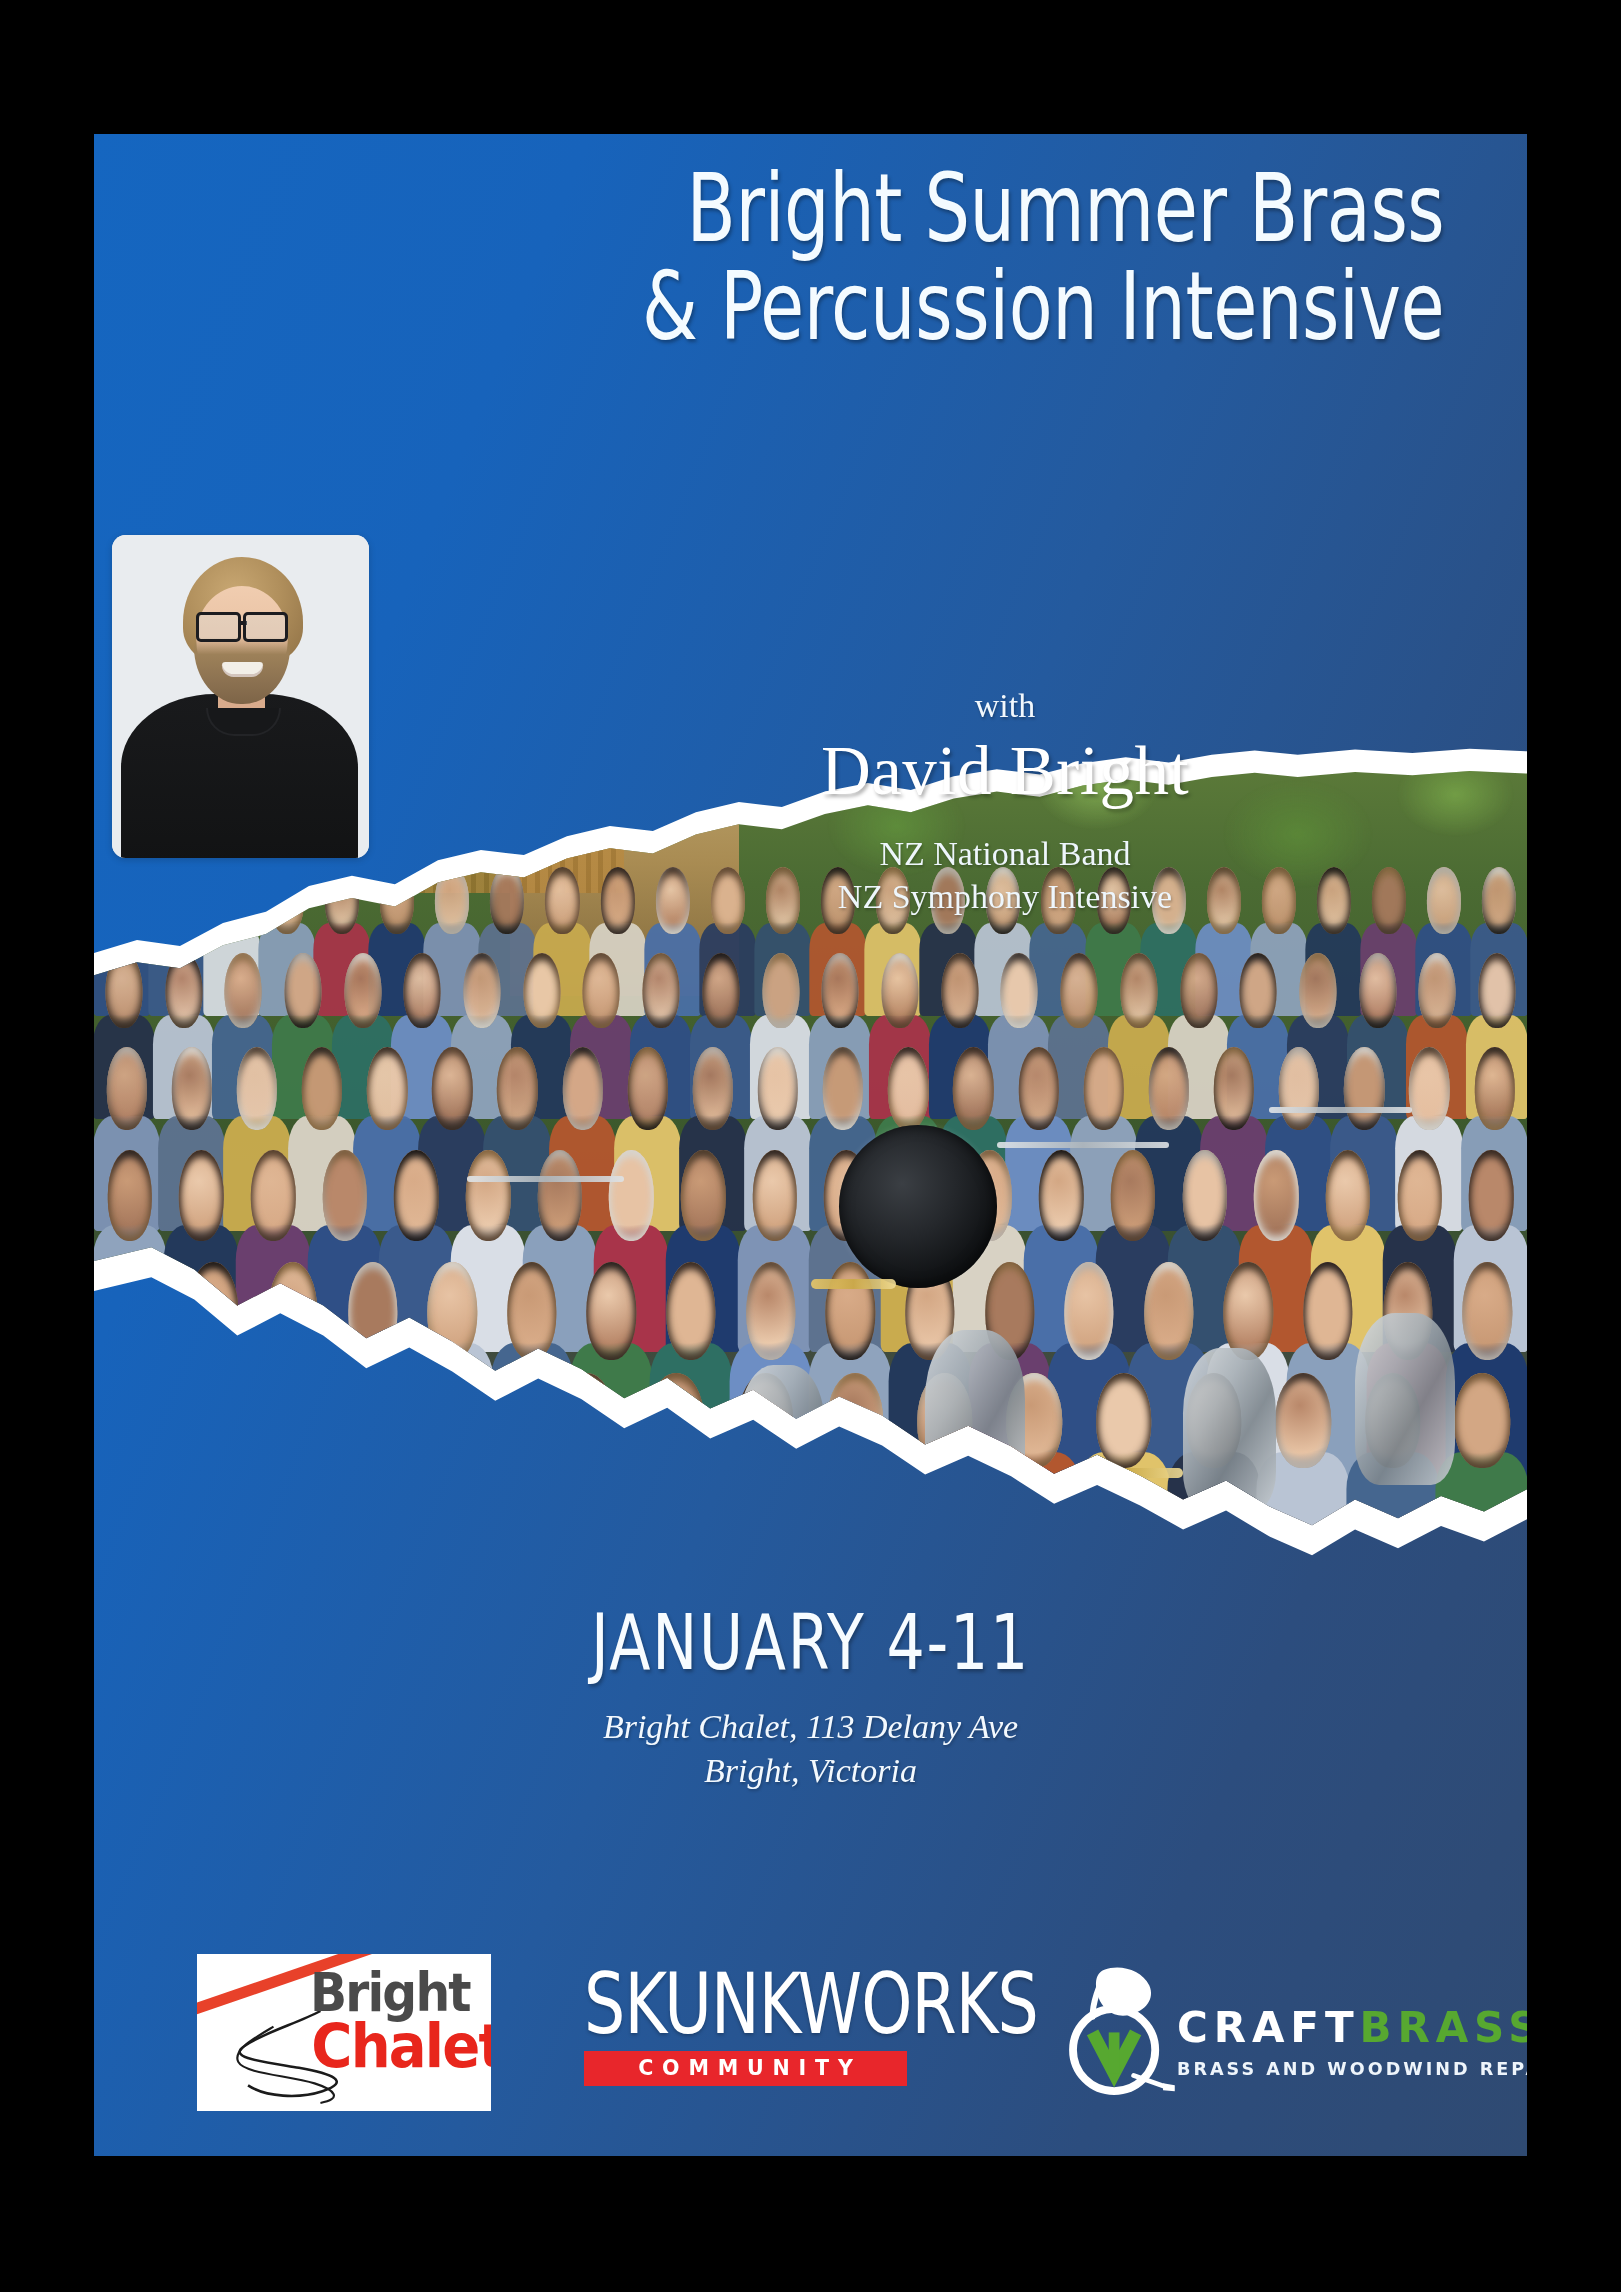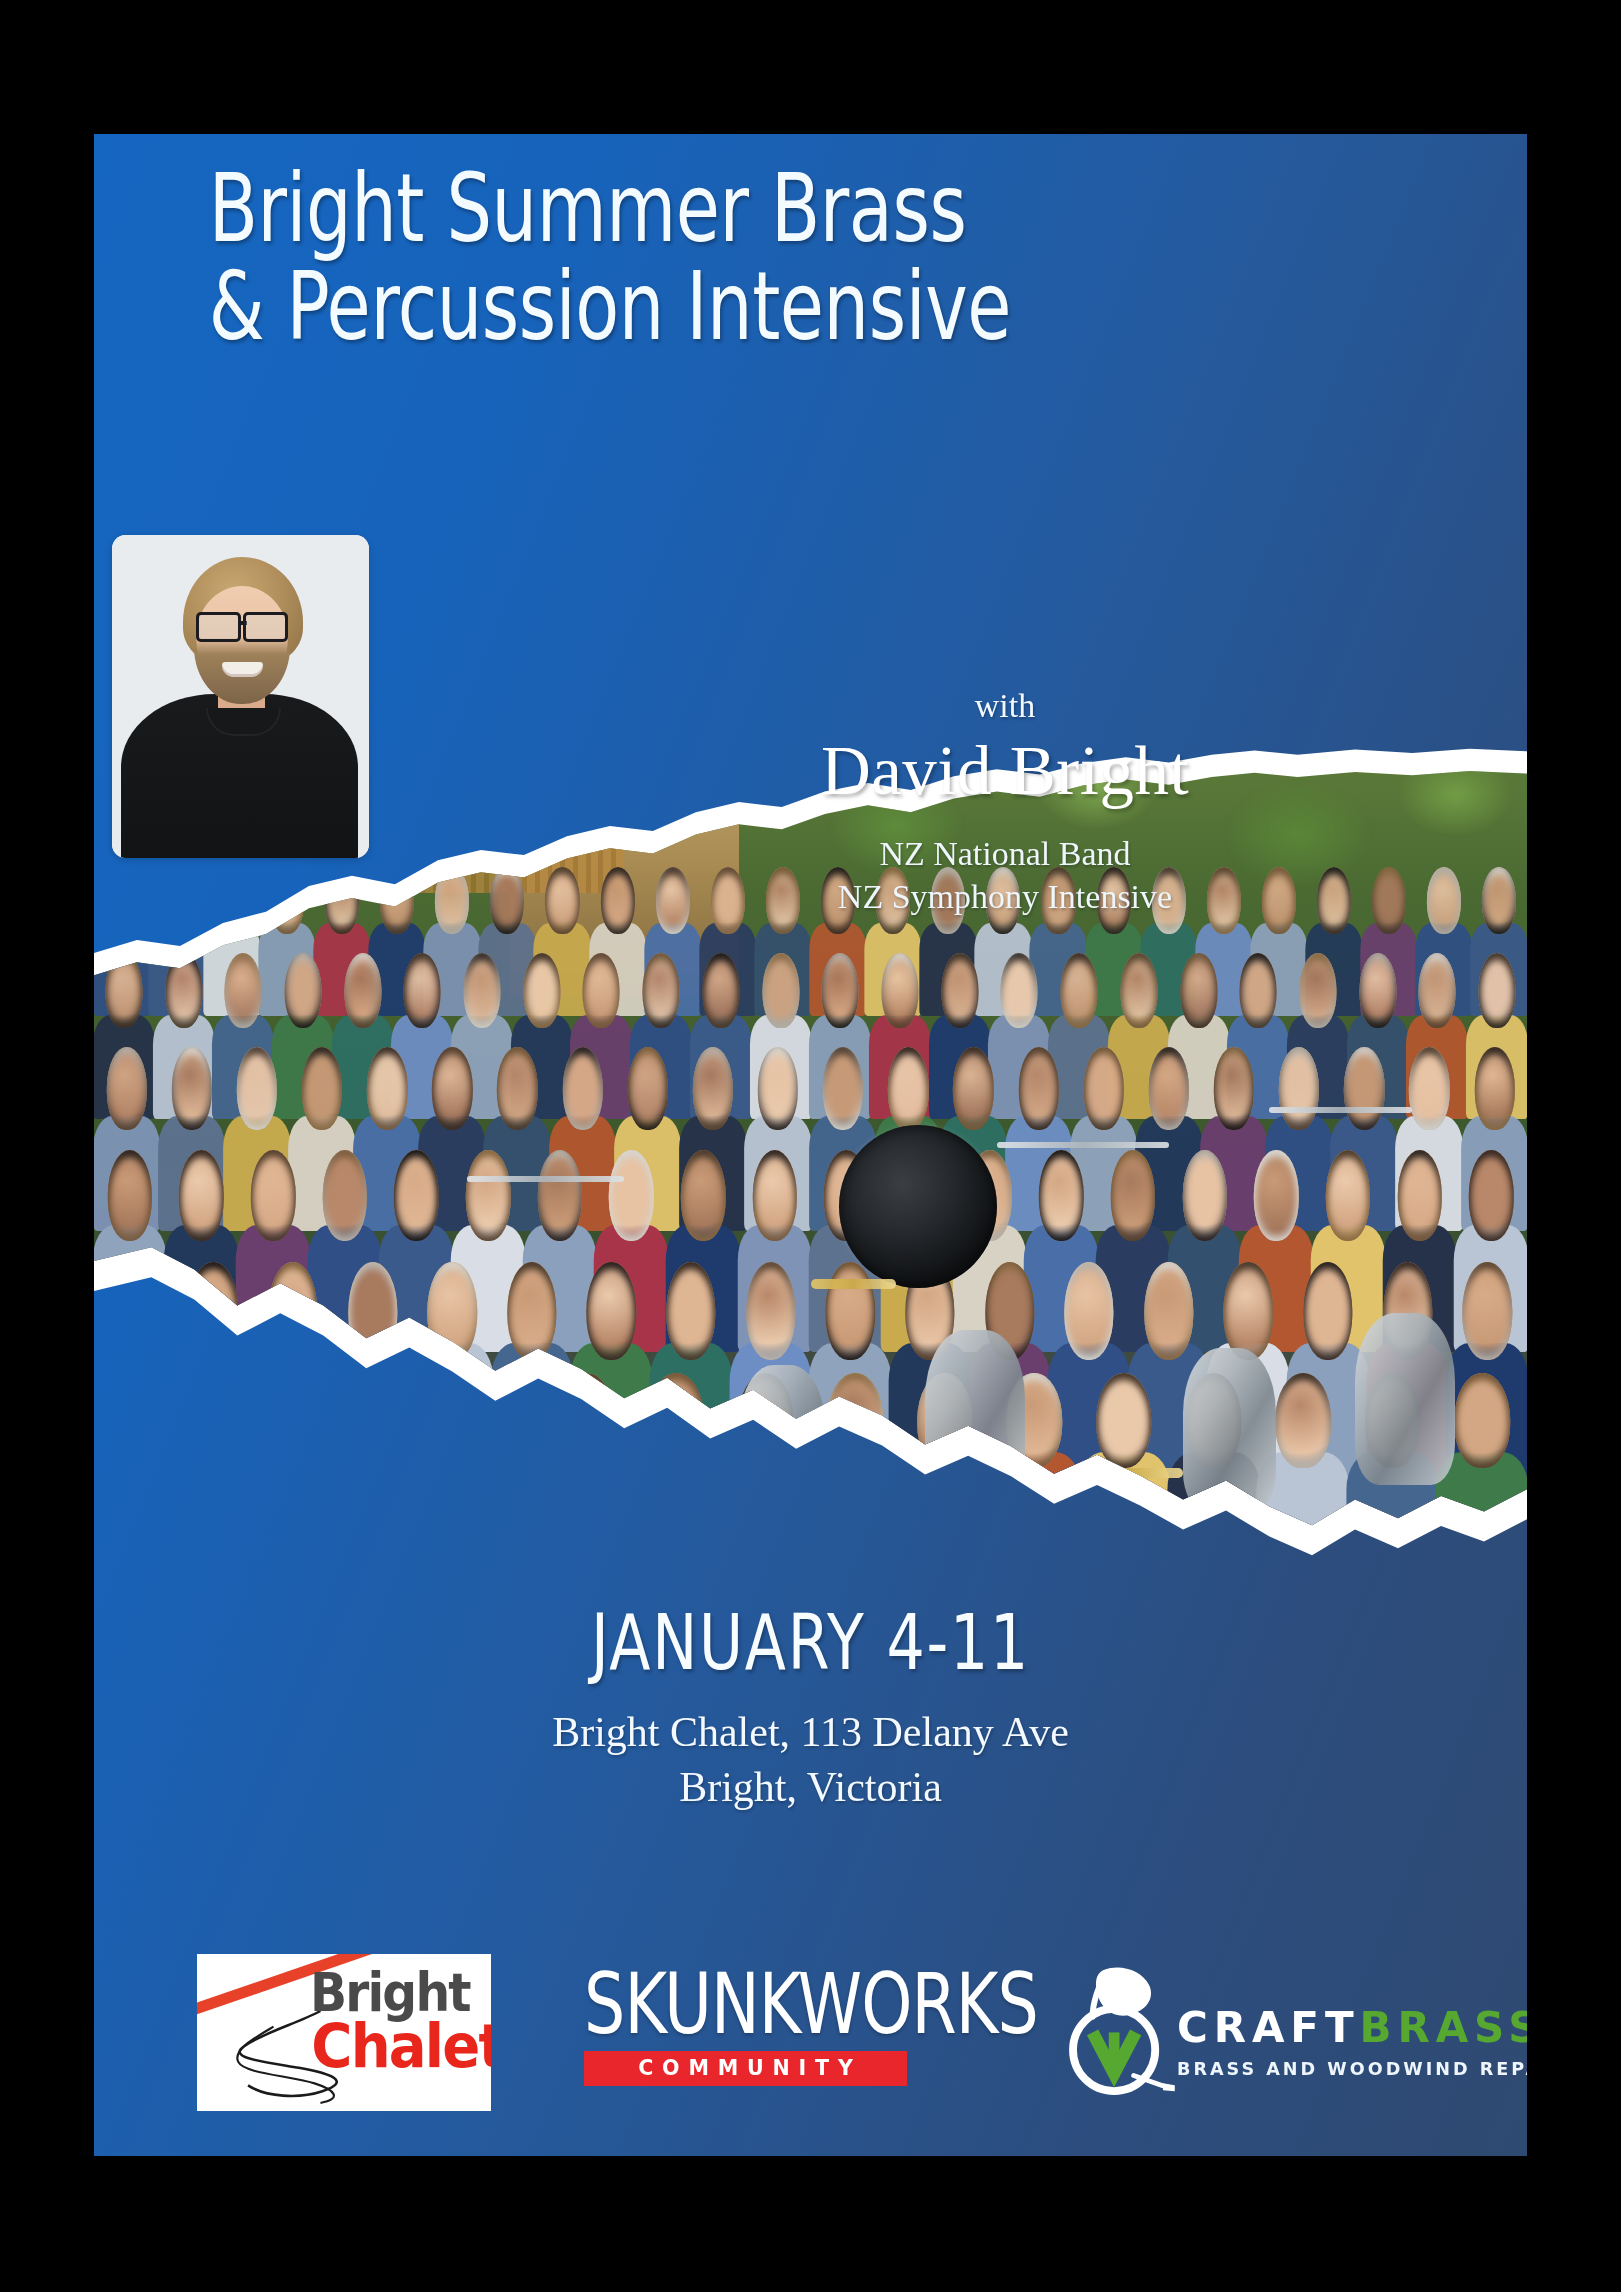--- a/index.html
+++ b/index.html
@@ -32,22 +32,23 @@
     overflow: hidden;
     background: linear-gradient(112deg, #1566c0 0%, #1763bb 22%, #245a9e 52%, #2c4d7e 80%, #2f4a72 100%);
   }
 
   
   #title-block {
     position: absolute;
     left: 0;
     top: 0;
     width: 100%;
-    text-align: left;
+    text-align: right;
     z-index: 6;
+    padding-left: 32px;
   }
   .title-line {
     font-family: "DejaVu Sans Condensed", "Liberation Sans Narrow", "Liberation Sans", sans-serif;
     font-stretch: condensed;
     color: #f4fbff;
     font-size: 95px;
     line-height: 1.02;
     font-weight: 300;
     letter-spacing: -0.5px;
     text-shadow: 2px 2.9px 3.9px rgba(0,0,0,0.30);
@@ -321,23 +322,24 @@
     font-size: 76px;
     letter-spacing: 2px;
     font-weight: 300;
     line-height: 1;
     transform: scaleX(0.88);
     text-shadow: 2px 2.9px 3.9px rgba(0,0,0,0.28);
   }
   .venue-line {
     font-family: "Liberation Serif", "DejaVu Serif", serif;
     color: #f3f9fe;
-    font-size: 42px;
+    font-size: 34px;
     line-height: 1.32;
     text-shadow: 1px 2px 2.9px rgba(0,0,0,0.26);
+    font-style: italic;
   }
   #venue-1 { margin-top: 23.5px; }
 
   
   #sponsors {
     position: absolute;
     left: 0; bottom: 21.6px; width: 100%; height: 186px;
     z-index: 6;
   }
 

